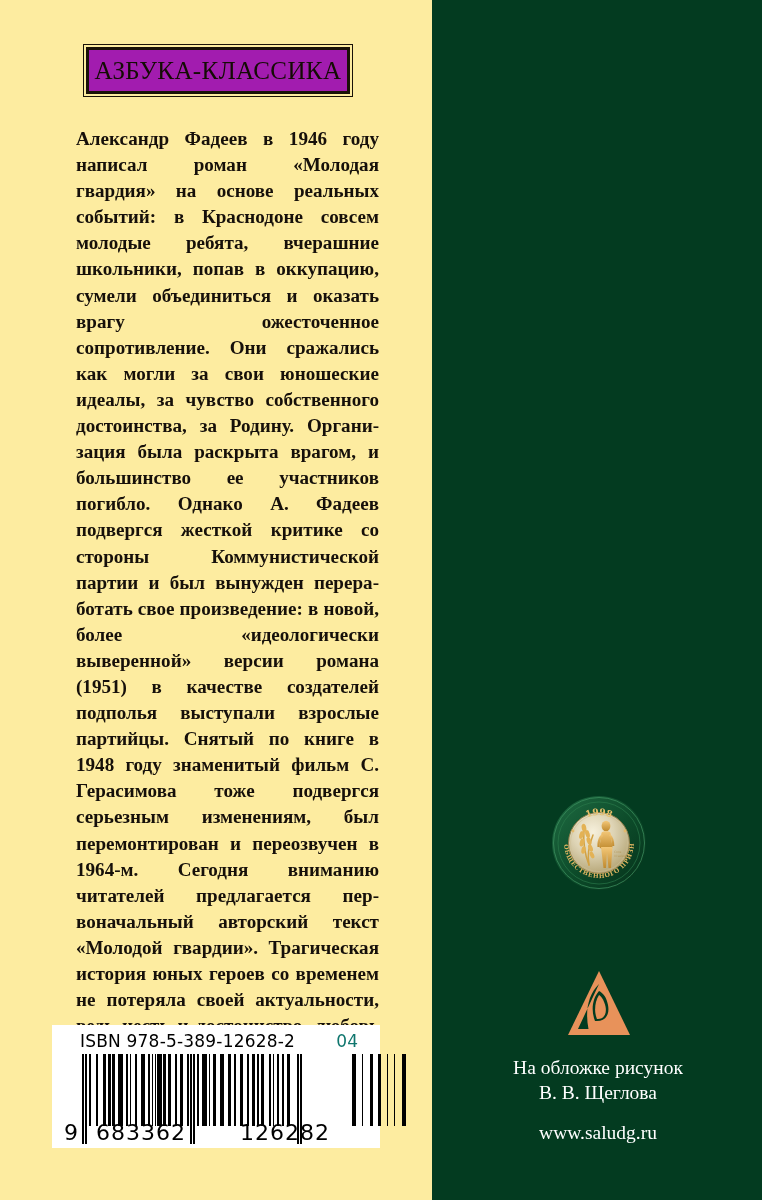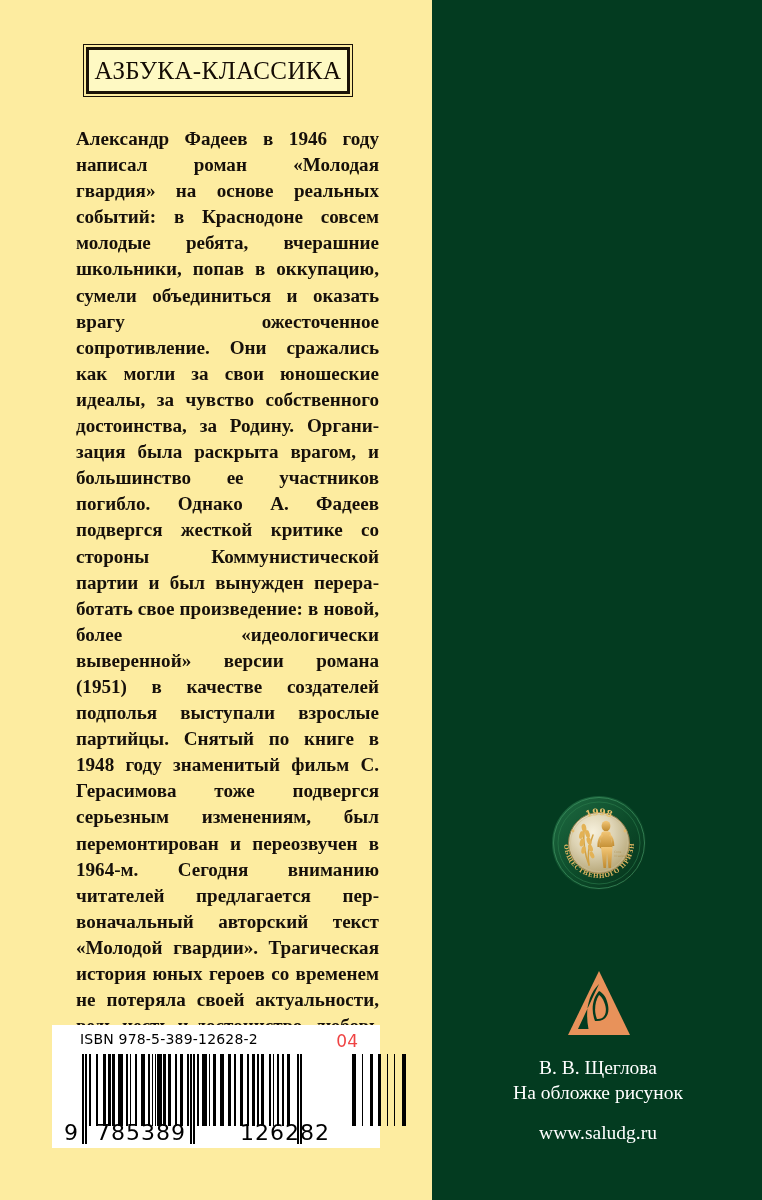--- a/index.html
+++ b/index.html
@@ -32,21 +32,21 @@
     background: #033b20;
   }
 
   
   .series-banner {
     position: absolute;
     left: 86px;
     top: 47px;
     width: 264px;
     height: 47px;
-    background: #fef9c3;
+    background: #a21caf;
     border: 3px solid #1a1208;
     box-sizing: border-box;
     box-shadow: 0 0 0 2px #fdeca0, 0 0 0 3px #1a1208;
     display: flex;
     align-items: center;
     justify-content: center;
   }
   .series-banner-label {
     font-family: "Liberation Serif", serif;
     font-size: 25px;
@@ -86,33 +86,33 @@
     left: 0;
     top: 6px;
     width: 328px;
     height: 20px;
   }
   .barcode-isbn {
     position: absolute;
     left: 28px;
     top: 0;
     font-family: "DejaVu Sans", sans-serif;
-    font-size: 14px;
+    font-size: 17px;
     font-weight: 400;
     color: #000000;
     letter-spacing: 0.2px;
     white-space: nowrap;
   }
   .barcode-addon-digits {
     position: absolute;
     right: 22px;
     top: 0;
     font-family: "DejaVu Sans", sans-serif;
     font-size: 17px;
-    color: #ef4444;
+    color: #0f766e;
     white-space: nowrap;
   }
   .bars-main {
     position: absolute;
     left: 30px;
     top: 29px;
     width: 220px;
     height: 72px;
   }
   .bars-addon {
@@ -252,21 +252,21 @@
         <div class="bar" style="left: 0px; width: 3.8px; height: 72px; top: 0px;"></div>
         <div class="bar" style="left: 9.6px; width: 1.4px; height: 72px; top: 0px;"></div>
         <div class="bar" style="left: 18px; width: 2.6px; height: 72px; top: 0px;"></div>
         <div class="bar" style="left: 26.4px; width: 2.6px; height: 72px; top: 0px;"></div>
         <div class="bar" style="left: 34.8px; width: 1.4px; height: 72px; top: 0px;"></div>
         <div class="bar" style="left: 42px; width: 1.4px; height: 72px; top: 0px;"></div>
         <div class="bar" style="left: 50.4px; width: 3.8px; height: 72px; top: 0px;"></div>
       </div>
     <div class="barcode-digits">
       <span class="bc-d" style="left:12px;">9</span>
-      <span class="bc-d" style="left:44px;">785389</span>
+      <span class="bc-d" style="left:44px;">683362</span>
       <span class="bc-d" style="left:148px;margin-left:40px;">126282</span>
     </div>
   </div>
 
   <div class="medallion">
     <svg width="96" height="96" viewBox="0 0 96 96" aria-hidden="true">
       <defs>
         <radialGradient id="goldInner" cx="40%" cy="32%" r="72%">
           <stop offset="0%" stop-color="#f6f0dc"></stop>
           <stop offset="48%" stop-color="#ddd3b4"></stop>
@@ -334,19 +334,19 @@
   <div class="publisher-logo">
     <svg width="62" height="64" viewBox="0 0 62 64" aria-hidden="true">
       <path d="M31 0 L62 64 L0 64 Z" fill="#e8925a"></path>
       <path d="M31 13 C20 24 17 40 20.5 58 L10 58 L31 13 Z" fill="#033b20"></path>
       <path d="M31 20 C24 28 23 40 27 50 C37 51 42 44 40 34 C38.5 26 35 22 31 20 Z" fill="#033b20"></path>
       <path d="M31 24 C26.5 31 26 41 29 48 C36 48.5 39 43 37.5 35.5 C36 29.5 34 26 31 24 Z" fill="#e8925a"></path>
     </svg>
   </div>
 
   <div class="credits">
+    <div class="credit-line">На обложке рисунок</div>
     <div class="credit-line">В. В. Щеглова</div>
-    <div class="credit-line">На обложке рисунок</div>
   </div>
 
   <div class="website">www.saludg.ru</div>
 
 </div>
 
 </body></html>

